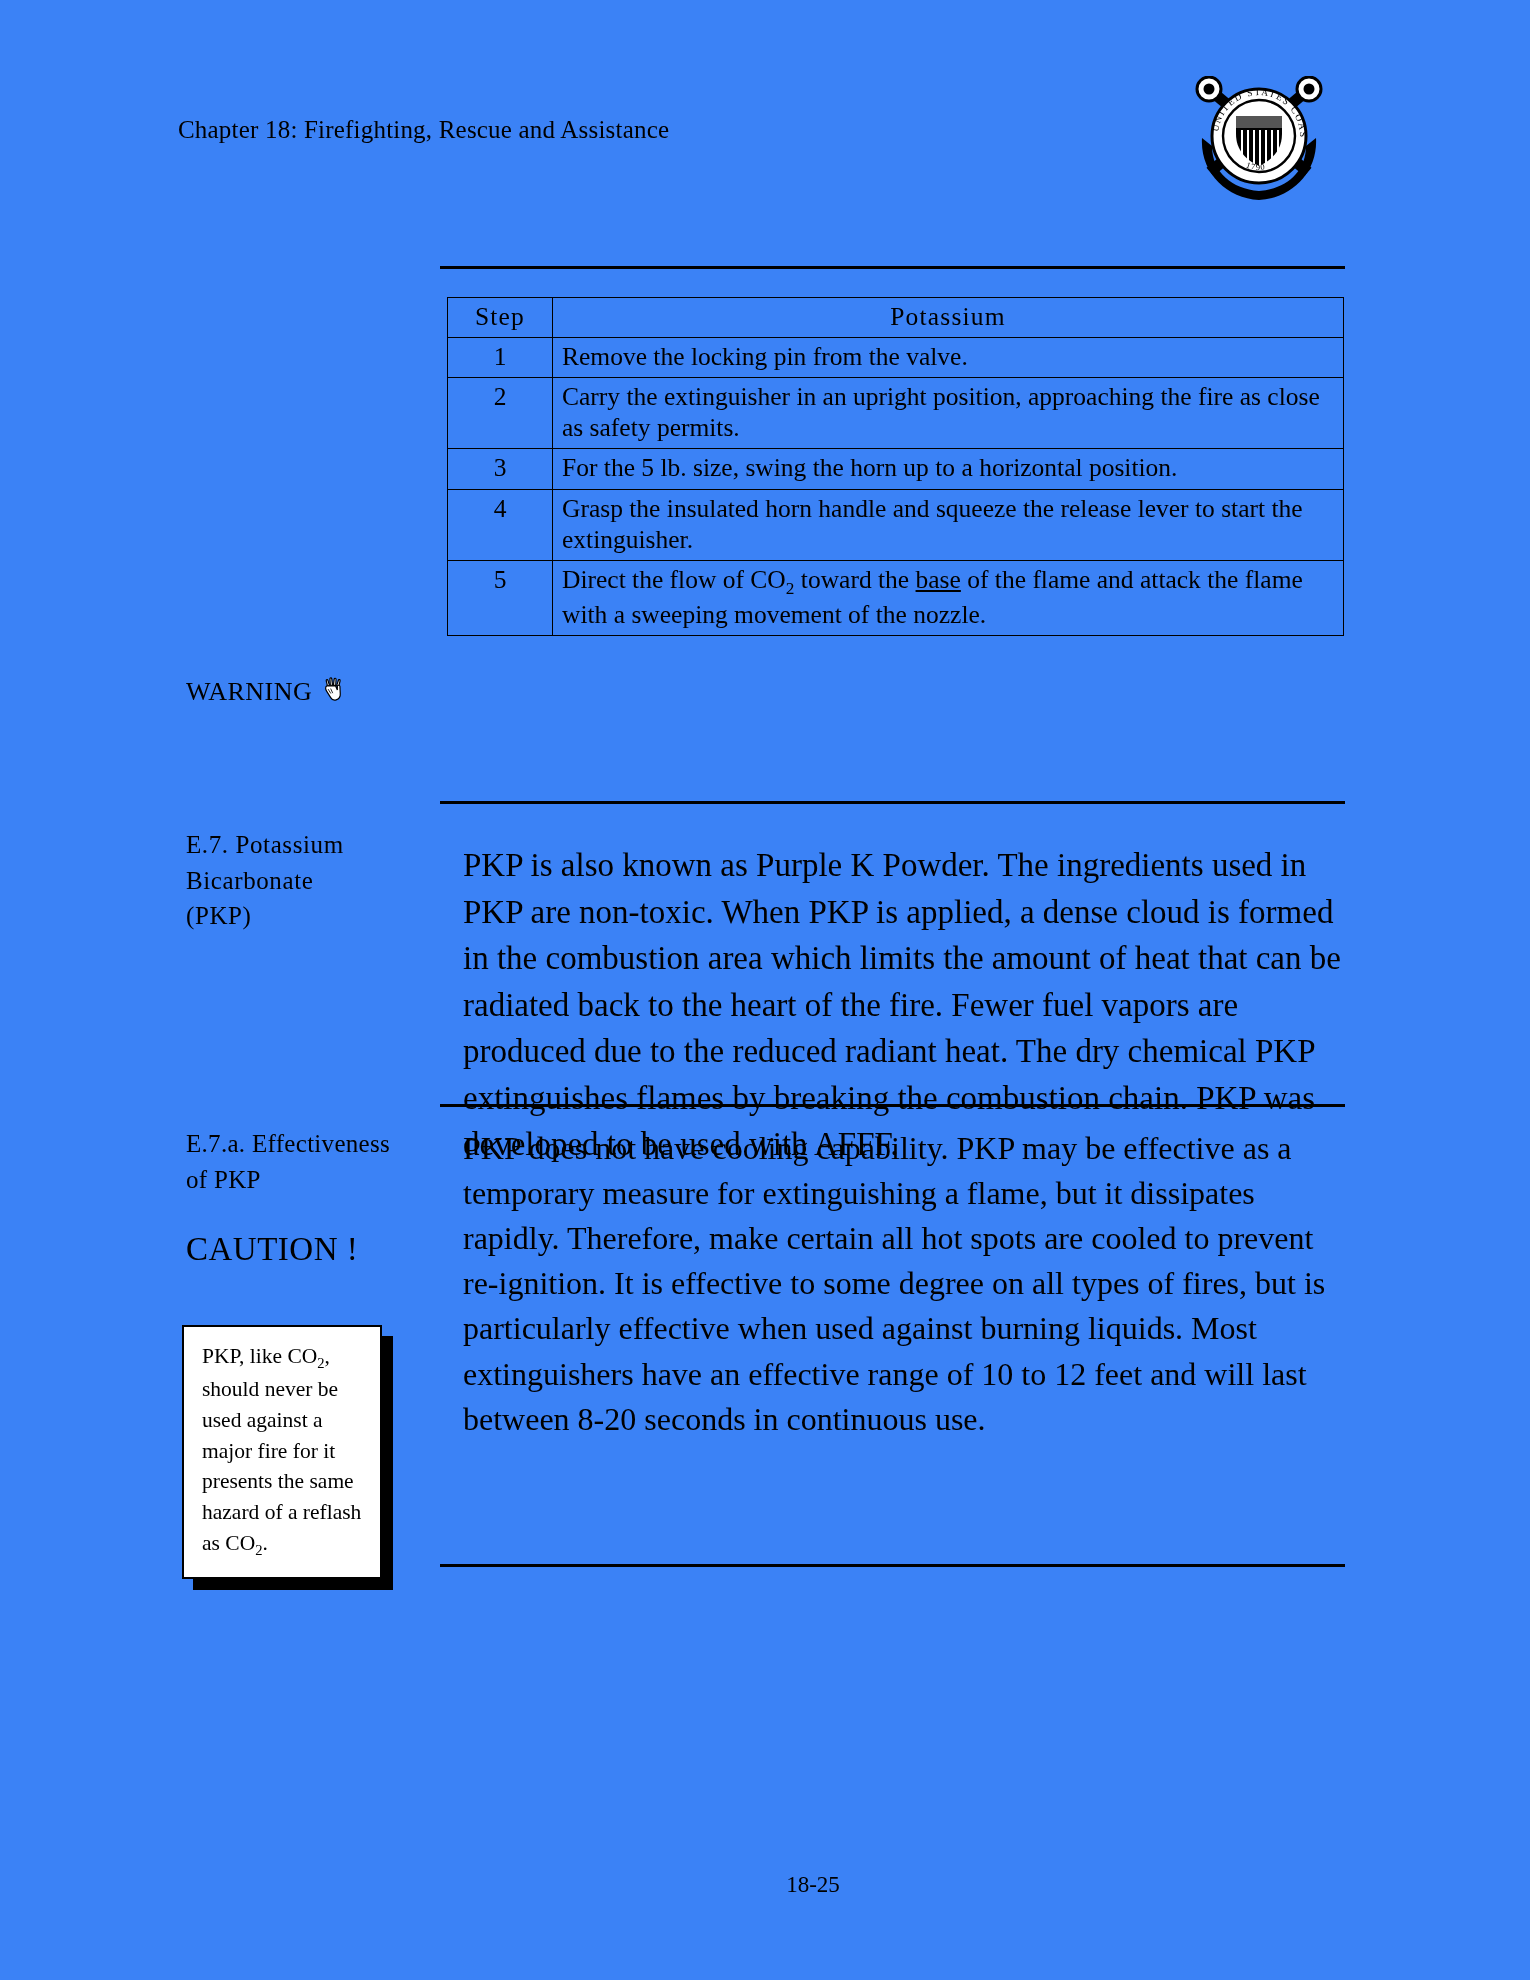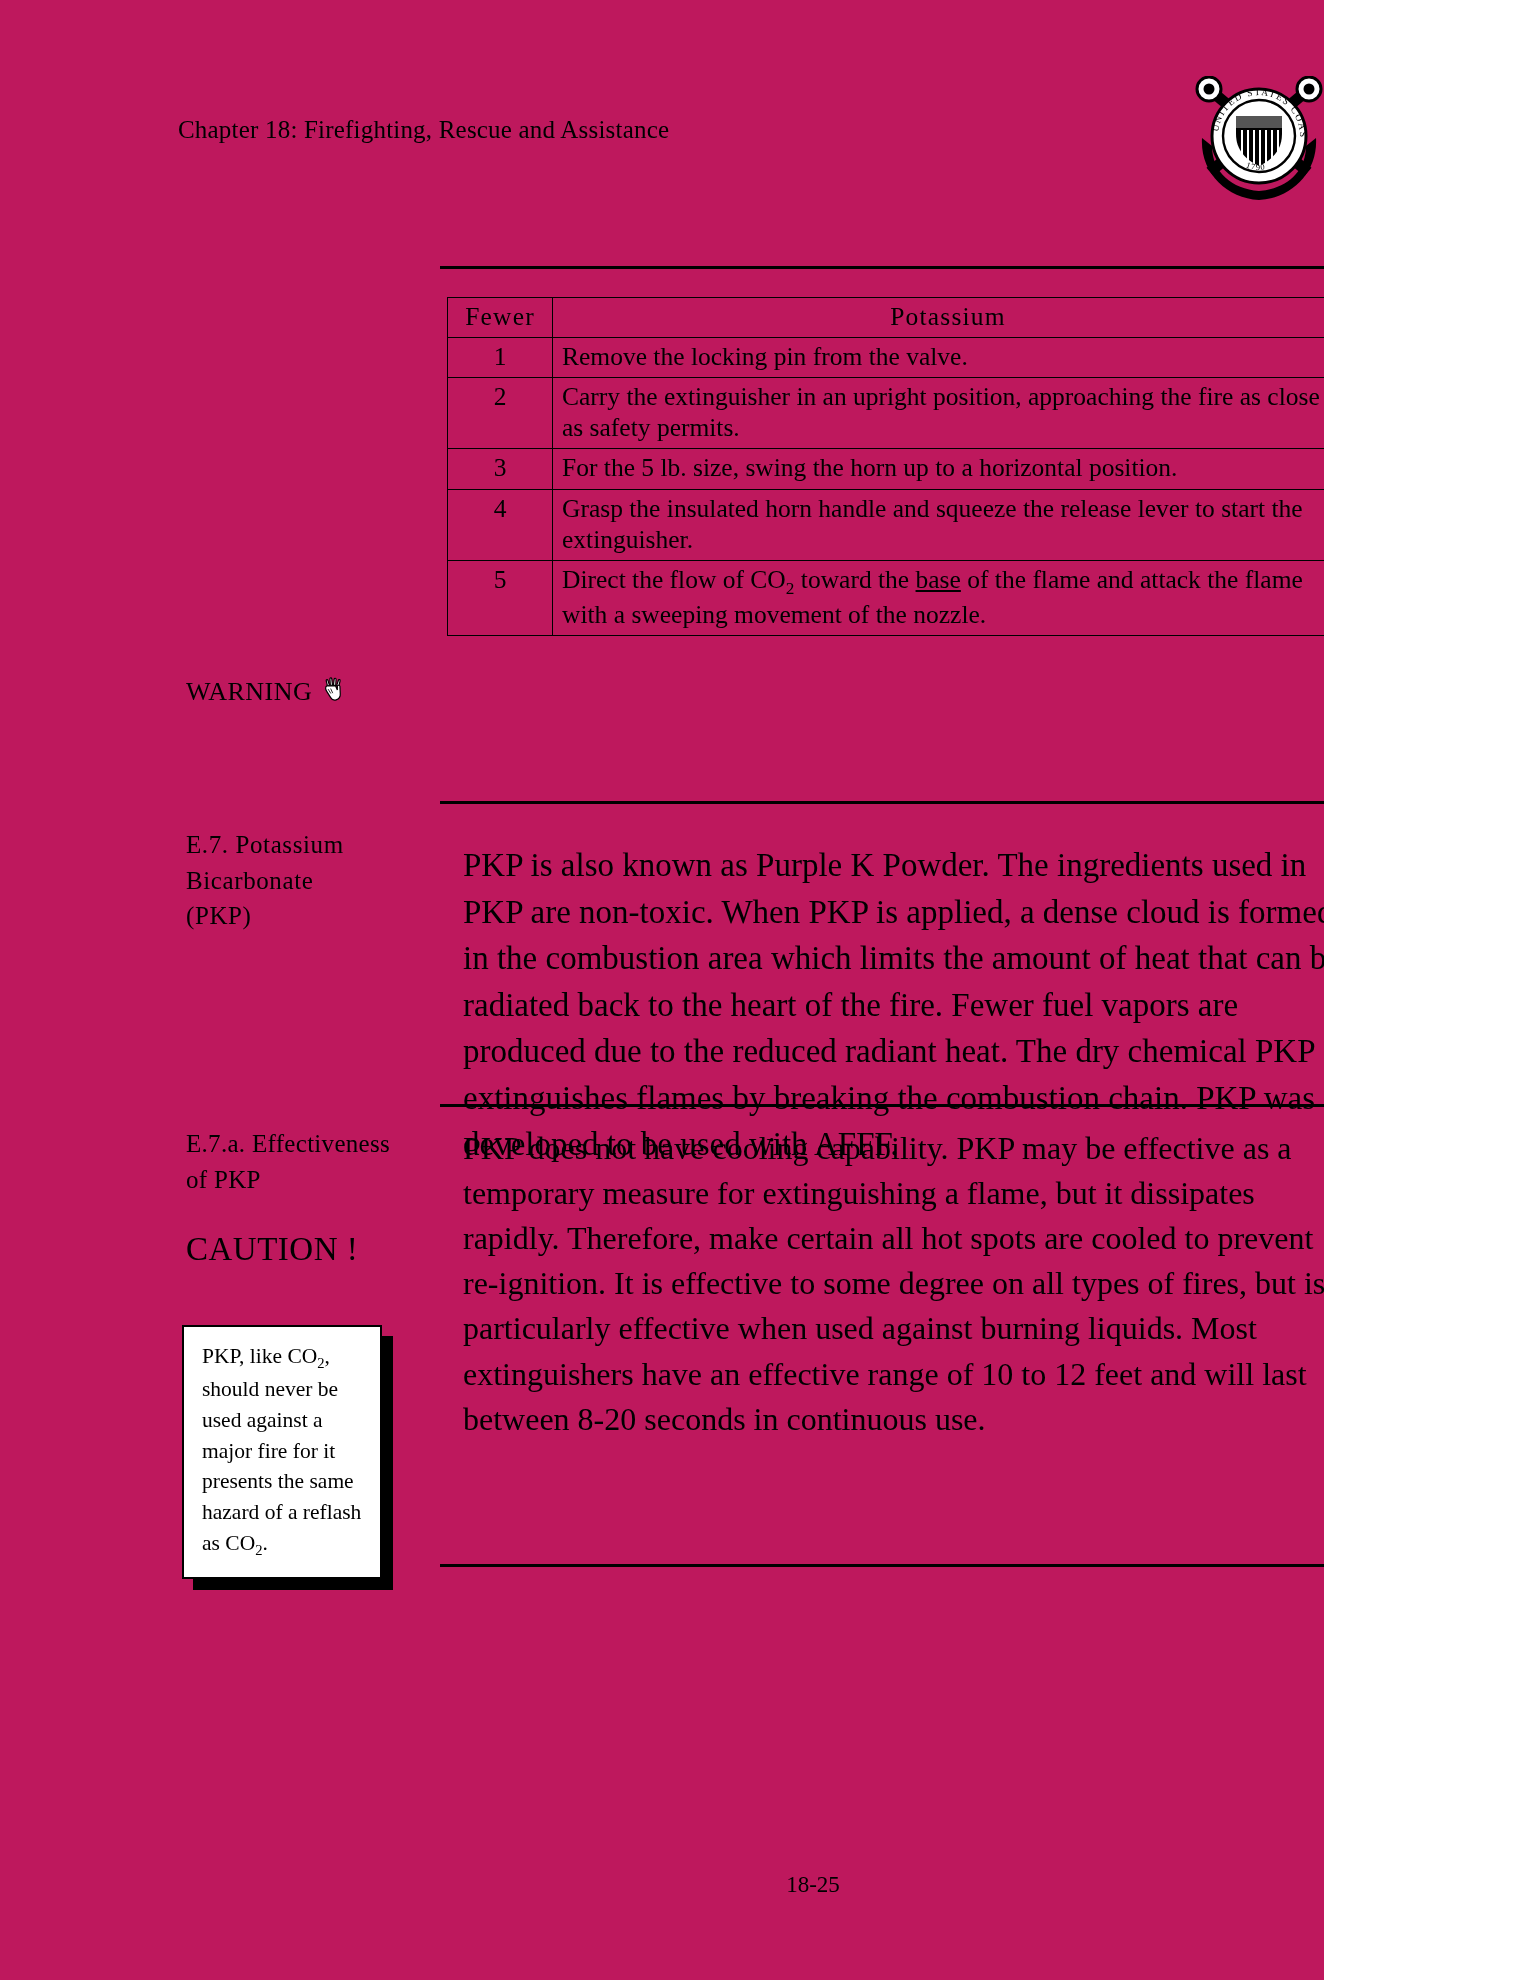--- a/index.html
+++ b/index.html
@@ -6,23 +6,23 @@
     margin: 0;
     padding: 0;
     background: #ffffff;
   }
   body {
     font-family: "Liberation Serif", "DejaVu Serif", serif;
     color: #000000;
   }
   #page {
     position: relative;
-    width: 1324px;
+    width: 1530px;
     height: 1980px;
-    background: #be185d;
+    background: #3b82f6;
     overflow: hidden;
   }
 
   
   #header-chapter {
     position: absolute;
     left: 178px;
     top: 116px;
     font-size: 25px;
     letter-spacing: 0.2px;
@@ -228,21 +228,21 @@
         <textPath href="#ringBot" startOffset="37%">1790</textPath>
       </text>
     </svg>
   </div>
 
   <div class="rule" id="rule-top"></div>
 
   <table id="proc-table">
     <thead>
       <tr>
-        <th class="c-step hdr">Fewer</th>
+        <th class="c-step hdr">Step</th>
         <th class="c-proc hdr">Potassium</th>
       </tr>
     </thead>
     <tbody>
       <tr>
         <td class="c-step">1</td>
         <td class="c-proc">Remove the locking pin from the valve.</td>
       </tr>
       <tr>
         <td class="c-step">2</td>

